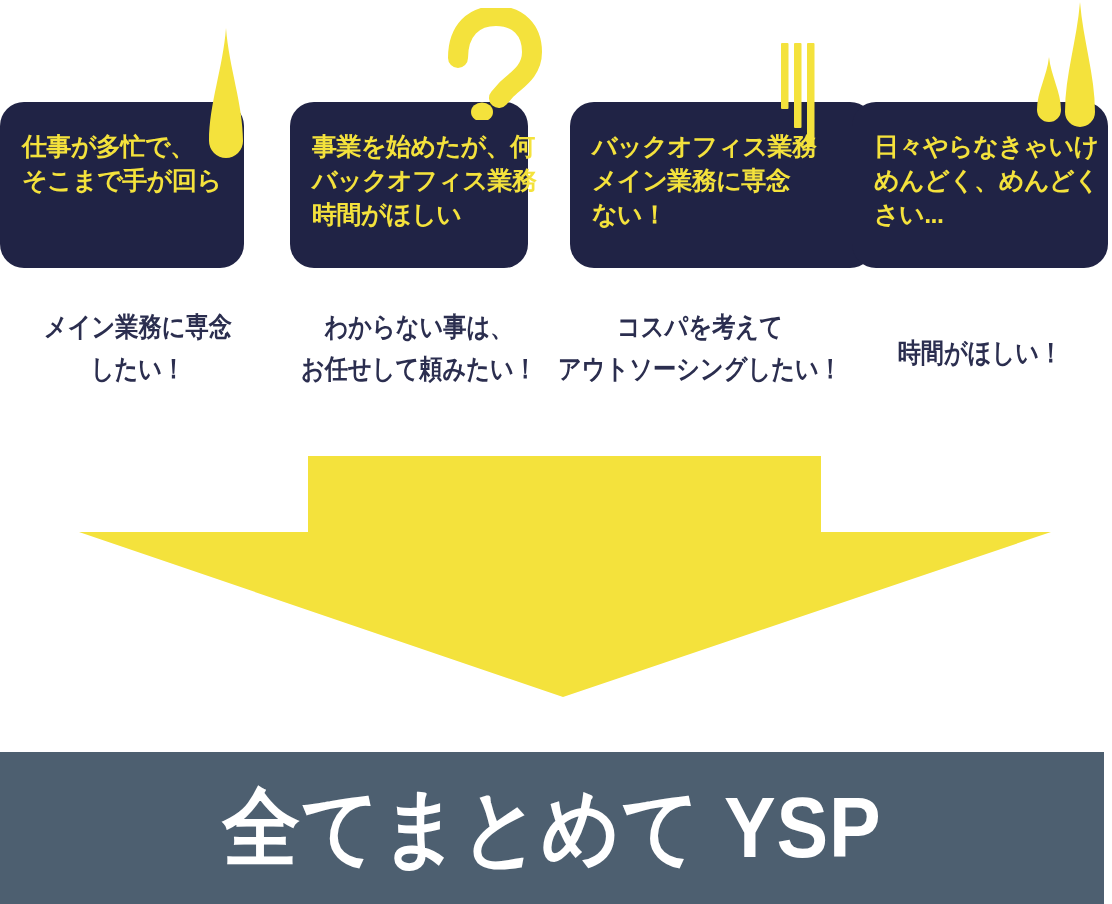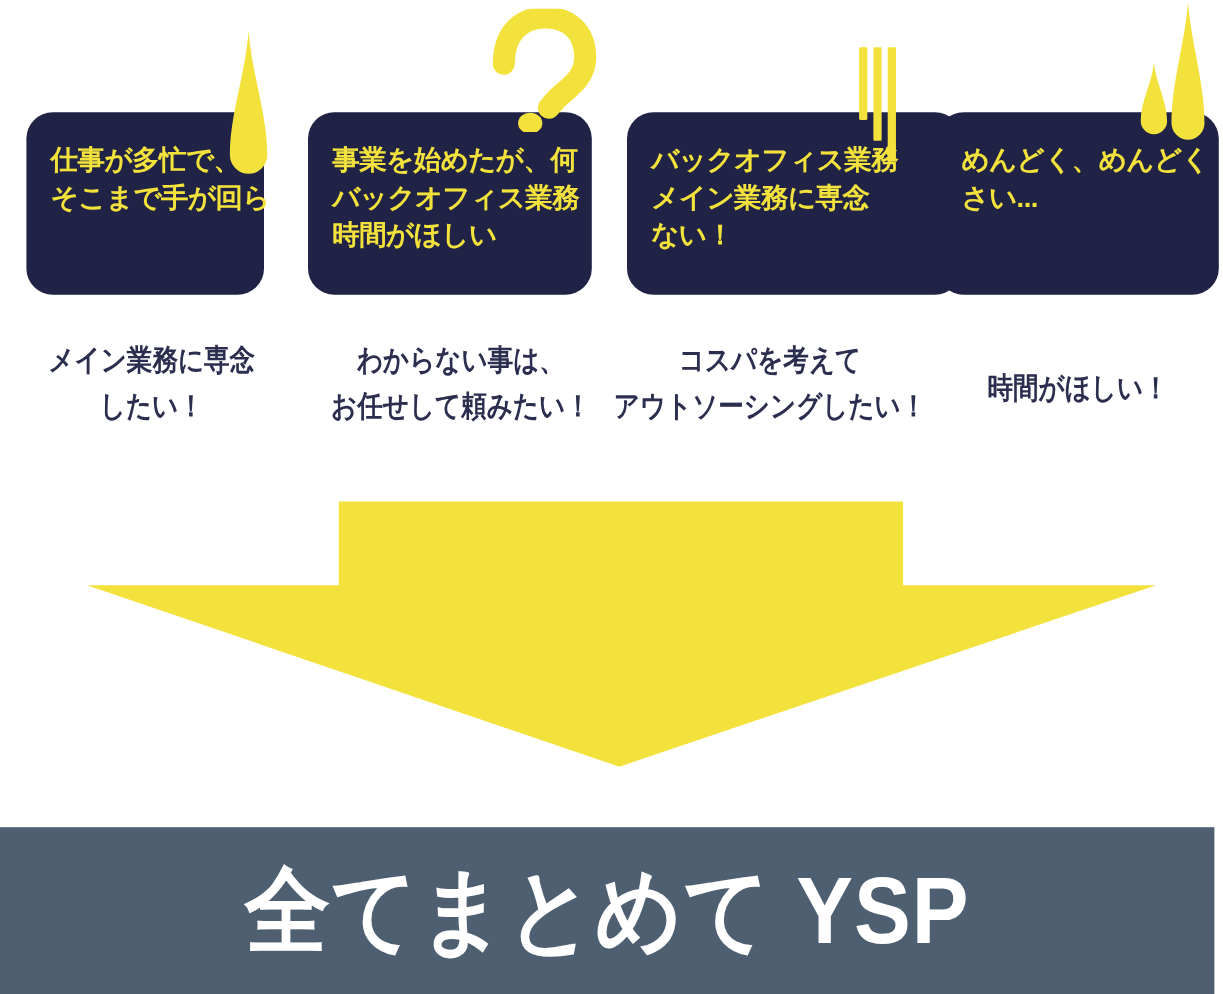--- a/index.html
+++ b/index.html
@@ -89,38 +89,39 @@
     <rect x="1" y="3" width="7.5" height="66" rx="1" fill="#F4E23C"></rect>
     <rect x="14" y="3" width="7.5" height="85" rx="1" fill="#F4E23C"></rect>
     <rect x="27" y="3" width="7.5" height="104" rx="1" fill="#F4E23C"></rect>
   </svg>
 
   <svg class="deco" style="left:1032px; top:0px;" width="66" height="130" viewBox="0 0 66 130">
     <path d="M 17 57 C 15 76 5 92 5 110 A 12 12 0 0 0 29 110 C 29 92 19 76 17 57 Z" fill="#F4E23C"></path>
     <path d="M 48 2 C 45 40 33 75 33 112 A 15 15 0 0 0 63 112 C 63 75 51 40 48 2 Z" fill="#F4E23C"></path>
   </svg>
 
-  <div class="pain-box" style="left:24px; width:216px;border-radius:24px;">
+  <div class="pain-box" style="left:0; width:244px;border-radius:24px;">
     <span>仕事が多忙で、</span>
     <span>そこまで手が回ら</span>
   </div>
 
-  <div class="pain-box" style="left:280px; width:258px;">
+  <div class="pain-box" style="left:290px; width:238px;">
     <span>事業を始めたが、何</span>
     <span>バックオフィス業務</span>
     <span>時間がほしい</span>
   </div>
 
   <div class="pain-box" style="left:570px; width:304px;">
     <span>バックオフィス業務</span>
     <span>メイン業務に専念</span>
     <span>ない！</span>
   </div>
 
   <div class="pain-box" style="left:852px; width:256px;">
+    <span>日々やらなきゃいけ</span>
     <span>めんどく、めんどく</span>
     <span>さい...</span>
   </div>
 
   <div class="caption" style="left:8px; width:260px;">
     <span>メイン業務に専念</span>
     <span>したい！</span>
   </div>
 
   <div class="caption" style="left:290px; width:258px;">

